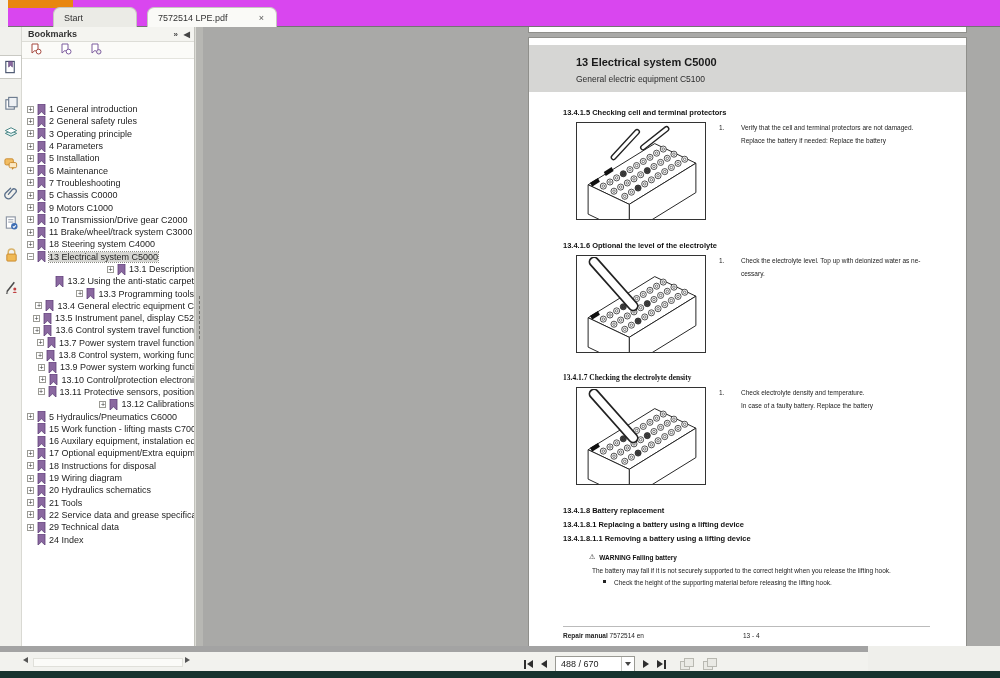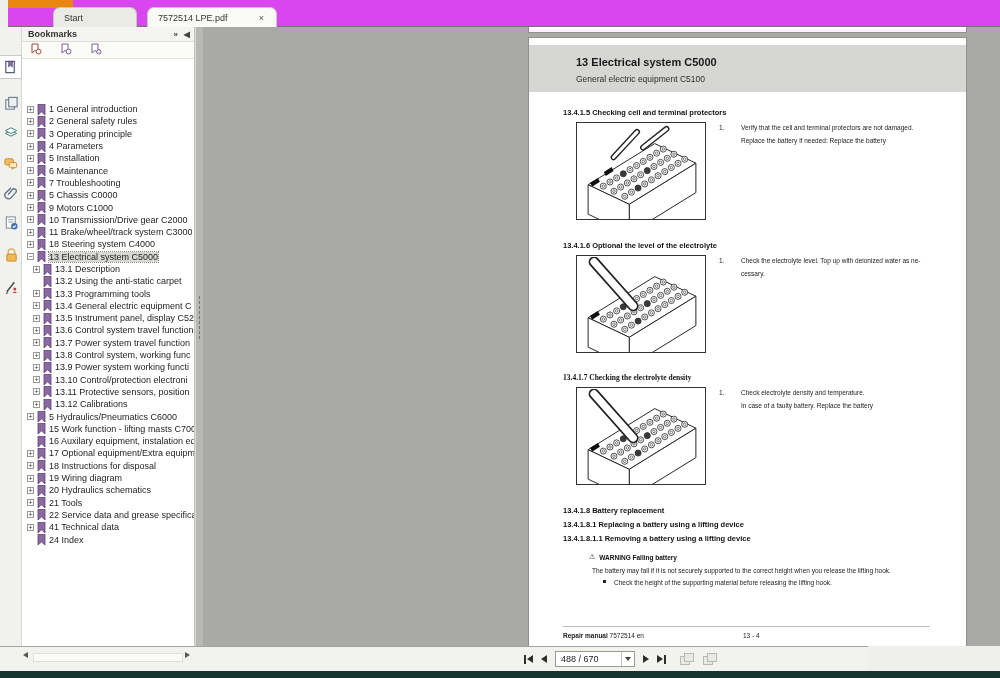--- a/index.html
+++ b/index.html
@@ -19,21 +19,21 @@
   .main { position:absolute; left:0; top:27px; width:1000px; height:619px; display:flex; }
   .iconstrip { position:relative; width:22px; background:#f1f1ed; border-right:1px solid #d9d9d3; }
   .ptab { position:absolute; left:0; width:22px; height:24px; display:flex; align-items:center; justify-content:center; }
   .ptab.active { background:#ffffff; border:1px solid #c9c9c3; border-left:none; }
   .panel { position:relative; width:173px; background:#fff; border-right:1px solid #c2c2bc; }
   .panel-header { height:15px; background:#f4f4f0; border-bottom:1px solid #ddddd7; display:flex; align-items:center; padding:0 4px 0 6px; font-size:9px; color:#333;font-weight:bold; }
   .panel-header .sp { margin-left:auto; display:flex; gap:6px; font-size:8px; color:#444; }
   .panel-toolbar { height:17px; background:#fbfbf8; border-bottom:1px solid #e4e4de; display:flex; align-items:center; gap:18px; padding-left:8px; }
   .bm-list { position:absolute; left:0; top:32px; right:0; bottom:0; overflow:hidden;margin-top:44px; }
   .bm-row { display:flex; align-items:center; height:12.3px; padding-left:5px; white-space:nowrap; }
-  .bm-row.lvl1 { padding-left:11px; }
+  .bm-row.lvl1 { padding-left:11px;justify-content:flex-end; }
   .bm-exp { width:7px; height:7px; min-width:7px; border:1px solid #9a9a94; background:#fff; font-size:7px; line-height:5px; text-align:center; color:#333; margin-right:3px; }
   .bm-exp.empty { border:none; background:transparent; }
   .bm-flag { margin-right:3px; display:flex; }
   .bm-label { font-size:9px; color:#1d1d1d; overflow:hidden; }
   .bm-label.sel { background:#d7d7d3; outline:1px dotted #8a8a84; }
 
   .splitter { width:8px; background:#b7b7b3; border-left:1px solid #dcdcd6; position:relative; }
   .splitter .grip { position:absolute; left:2px; top:268px; width:3px; height:44px;
       background-image:radial-gradient(#71716d 0.8px, transparent 1px); background-size:3px 5px; }
 
@@ -57,21 +57,21 @@
   .warn-body { position:absolute; left:63px; top:529px; width:350px; font-size:6.5px; color:#222; }
   .warn-bullet { position:absolute; left:74px; top:541px; width:330px; font-size:6.5px; color:#222; }
   .warn-bullet .dot { display:inline-block; width:3px; height:3px; background:#222; margin-right:8px; vertical-align:2px; }
 
   .foot-rule { position:absolute; left:34px; right:36px; top:588px; border-top:1px solid #bbb; }
   .foot-left { position:absolute; left:34px; top:594px; font-size:6.5px; color:#222; }
   .foot-left b { font-weight:bold; }
   .foot-page { position:absolute; left:214px; top:594px; font-size:6.5px; color:#222; }
 
   
-  .statusbar { position:absolute; left:0; top:646px; width:868px; height:25px; background:#f2f2ee; border-top:1px solid #a3a3a3; }
+  .statusbar { position:absolute; left:0; top:646px; width:868px; height:25px; background:#f2f2ee; border-top:6px solid #a3a3a3; }
   .hscroll-left { position:absolute; left:23px; top:5px; }
   .hscroll-right { position:absolute; left:185px; top:5px; }
   .hscroll-track { position:absolute; left:33px; top:6px; width:150px; height:9px; background:#fbfbf8; border:1px solid #e0e0da; }
   .nav-cluster { position:absolute; left:524px; top:4px; display:flex; align-items:center; gap:8px; }
   .tl { width:0; height:0; border-top:4.5px solid transparent; border-bottom:4.5px solid transparent; border-right:6px solid #2e2e2e; }
   .tr { width:0; height:0; border-top:4.5px solid transparent; border-bottom:4.5px solid transparent; border-left:6px solid #2e2e2e; }
   .stl { border-top:3.5px solid transparent; border-bottom:3.5px solid transparent; border-right:5px solid #555; }
   .str { border-top:3.5px solid transparent; border-bottom:3.5px solid transparent; border-left:5px solid #555; }
   .vbar { width:2px; height:9px; background:#2e2e2e; }
   .navbtn { display:flex; align-items:center; gap:1px; }
@@ -489,21 +489,21 @@
             </span>
             <span class="bm-label">22 Service data and grease specificati</span>
           </div>
           <div class="bm-row">
             <span class="bm-exp">+</span>
             <span class="bm-flag">
               <svg width="9" height="11" viewBox="0 0 9 11">
                 <path d="M1 0 h7 v11 L4.5 7.8 1 11 z" fill="#8a68a0" stroke="#5f4378" stroke-width="0.8"></path>
               </svg>
             </span>
-            <span class="bm-label">41 Technical data</span>
+            <span class="bm-label">29 Technical data</span>
           </div>
           <div class="bm-row">
             <span class="bm-exp empty"></span>
             <span class="bm-flag">
               <svg width="9" height="11" viewBox="0 0 9 11">
                 <path d="M1 0 h7 v11 L4.5 7.8 1 11 z" fill="#8a68a0" stroke="#5f4378" stroke-width="0.8"></path>
               </svg>
             </span>
             <span class="bm-label">24 Index</span>
           </div>

